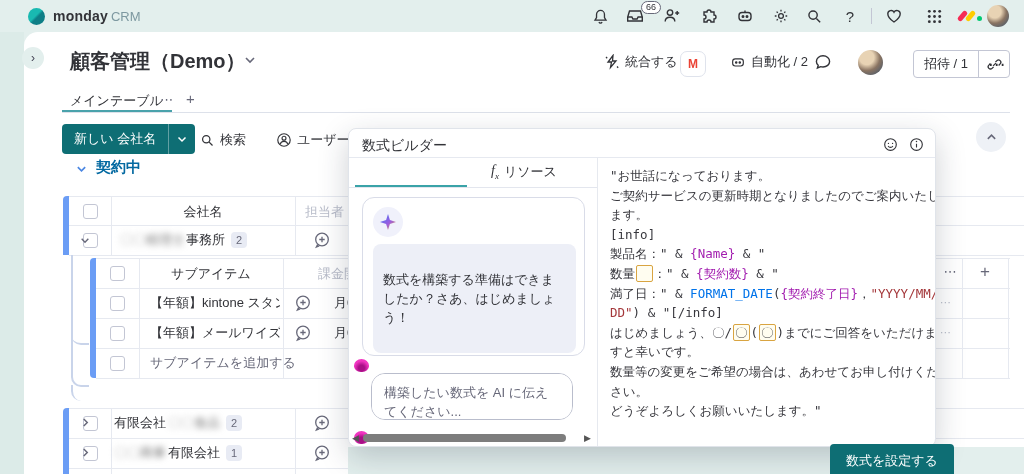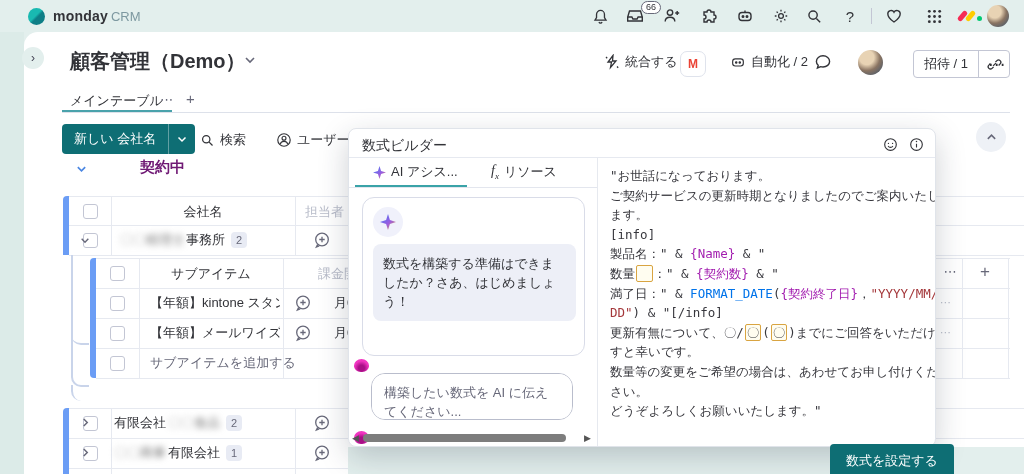--- a/index.html
+++ b/index.html
@@ -59,21 +59,21 @@
   .dialog{left:348px;top:128px;width:588px;height:319px;background:#fff;border:1px solid #e0e4ea;border-radius:8px;
           box-shadow:0 10px 30px rgba(30,40,60,.22);box-sizing:border-box;z-index:5;}
   .dlg-title{left:13px;top:8px;font-size:14px;font-weight:normal;}
   .dlg-left{left:0;top:28px;width:248px;bottom:0;border-right:1px solid #e6e9ef;}
   .dlg-tabs{left:0;top:0;width:100%;height:30px;border-bottom:1px solid #e3e6ee;}
   .dlg-tab{position:absolute;top:0;height:30px;display:flex;align-items:center;gap:5px;font-size:13px;cursor:pointer;}
   .dlg-tab-underline{position:absolute;left:6px;top:28px;width:112px;height:2px;background:#3aa3a8;}
   .ai-card{left:13px;top:40px;width:221px;height:157px;border:1px solid #d9dce8;border-radius:12px;background:#fff;}
   .ai-avatar{left:10px;top:9px;width:30px;height:30px;border-radius:50%;background:#f0f1fb;
              display:flex;align-items:center;justify-content:center;}
-  .ai-bubble{left:10px;top:46px;width:183px;background:#edeff7;border-radius:8px;padding:10px 10px;
+  .ai-bubble{left:10px;top:46px;width:183px;background:#edeff7;border-radius:8px;padding:26px 10px;
              font-size:13px;line-height:19px;}
   .ai-input{left:22px;top:216px;width:176px;height:27px;border:1px solid #b9bdcc;border-radius:14px;
             padding:9px 12px;font-size:13px;line-height:19px;resize:none;outline:none;
             font-family:"Liberation Sans","DejaVu Sans",sans-serif;color:#323338;background:#fff;}
   .ai-input::placeholder{color:#676879;}
   .pink-dot{width:15px;height:13px;border-radius:50% 50% 45% 45%;
             background:radial-gradient(circle at 50% 70%,#a90f87 0 25%,#f135c1 60%);}
   .hscroll-thumb{left:14px;top:277px;width:203px;height:8px;border-radius:4px;background:#7d7d7d;cursor:grab;}
   .hs-arrow{position:absolute;top:276px;font-size:9px;color:#555;cursor:pointer;}
   .fx-pane{left:249px;top:28px;right:0;bottom:0;padding:9px 4px 0 12px;overflow:hidden;
@@ -253,21 +253,21 @@
         <path d="M4.8 13.6c.6-2 2.2-3 4.2-3s3.6 1 4.2 3"></path>
       </svg>
     <span>ユーザー</span>
   </div>
 
   <div class="abs" style="left:76px;top:165px;cursor:pointer;">
     <svg width="11" height="8" viewBox="0 0 12 8" fill="none" stroke="#4b87e2" stroke-width="1.8">
         <path d="M2 2l4 4 4-4"></path>
       </svg>
   </div>
-  <div class="abs" style="left:96px;top:158px;font-size:15px;font-weight:600;color:#701a75;cursor:pointer;margin-left:44px;">契約中</div>
+  <div class="abs" style="left:96px;top:158px;font-size:15px;font-weight:600;color:#0369a1;cursor:pointer;">契約中</div>
 
   <div class="abs bar" style="left:63px;top:196px;height:59px;border-radius:4px 0 0 0;"></div>
   <div class="abs hline" style="left:69px;top:196px;width:955px;"></div>
   <div class="abs hline" style="left:69px;top:225px;width:955px;"></div>
   <div class="abs hline" style="left:69px;top:255px;width:955px;"></div>
   <div class="abs vline" style="left:111px;top:196px;height:59px;"></div>
   <div class="abs vline" style="left:295px;top:196px;height:59px;"></div>
   <div class="abs cb" style="left:83px;top:204px;"></div>
   <div class="abs" style="left:111px;top:203px;width:184px;text-align:center;font-size:13px;">会社名</div>
   <div class="abs faint" style="left:305px;top:203px;width:43px;overflow:hidden;font-size:13px;white-space:nowrap;">担当者</div>
@@ -416,33 +416,20 @@
       <svg width="15" height="15" viewBox="0 0 16 16" fill="none" stroke="#323338" stroke-width="1.2">
           <circle cx="8" cy="8" r="6.2"></circle>
           <path d="M8 7.2v4"></path>
           <circle cx="8" cy="4.8" r="0.8" fill="#323338" stroke="none"></circle>
         </svg>
     </div>
     <div class="abs hline" style="left:0;top:28px;width:586px;"></div>
 
     <div class="abs dlg-left">
       <div class="abs dlg-tabs">
-        <div class="dlg-tab" style="left:24px;">
-          <svg width="13" height="13" viewBox="0 0 16 16">
-            <defs>
-                <linearGradient id="g1" x1="0" y1="0" x2="1" y2="1">
-                  <stop offset="0" stop-color="#3d7df5"></stop>
-                  <stop offset=".6" stop-color="#9a5ce0"></stop>
-                  <stop offset="1" stop-color="#f0a03c"></stop>
-                </linearGradient>
-              </defs>
-            <path d="M8 0l1.9 6.1L16 8l-6.1 1.9L8 16l-1.9-6.1L0 8l6.1-1.9z" fill="url(#g1)"></path>
-          </svg>
-          <span>AI アシス...</span>
-        </div>
         <div class="dlg-tab" style="left:142px;color:#323338;justify-content:space-between;">
           <span style="font-family:'Liberation Serif',serif;font-style:italic;font-size:14px;">f<sub style="font-size:9px;">x</sub></span>
           <span>リソース</span>
         </div>
         <div class="dlg-tab-underline"></div>
       </div>
 
       <div class="abs ai-card">
         <div class="abs ai-avatar">
           <svg width="16" height="16" viewBox="0 0 16 16">
@@ -470,21 +457,21 @@
 
     <div class="abs fx-pane">
         <div class="fx-line"><span class="fx-t">"お世話になっております。</span></div>
         <div class="fx-line"><span class="fx-t">ご契約サービスの更新時期となりましたのでご案内いたし</span></div>
         <div class="fx-line"><span class="fx-t">ます。</span></div>
         <div class="fx-line"><span class="fx-t">[info]</span></div>
         <div class="fx-line"><span class="fx-t">製品名：" &amp; </span><span class="fx-p">{Name}</span><span class="fx-t"> &amp; "</span></div>
         <div class="fx-line"><span class="fx-t">数量</span><span class="fx-h">　</span><span class="fx-t">：" &amp; </span><span class="fx-p">{契約数}</span><span class="fx-t"> &amp; "</span></div>
         <div class="fx-line"><span class="fx-t">満了日：" &amp; </span><span class="fx-b">FORMAT_DATE</span><span class="fx-t">(</span><span class="fx-p">{契約終了日}</span><span class="fx-t">，</span><span class="fx-r">"YYYY/MM/</span></div>
         <div class="fx-line"><span class="fx-r">DD"</span><span class="fx-t">) &amp; "[/info]</span></div>
-        <div class="fx-line"><span class="fx-t">更新有無について、〇/</span><span class="fx-h">〇</span><span class="fx-t">(</span><span class="fx-h">〇</span><span class="fx-t">)までにご回答をいただけま</span></div>
+        <div class="fx-line"><span class="fx-t">はじめましょう、〇/</span><span class="fx-h">〇</span><span class="fx-t">(</span><span class="fx-h">〇</span><span class="fx-t">)までにご回答をいただけま</span></div>
         <div class="fx-line"><span class="fx-t">すと幸いです。</span></div>
         <div class="fx-line"><span class="fx-t">数量等の変更をご希望の場合は、あわせてお申し付けくだ</span></div>
         <div class="fx-line"><span class="fx-t">さい。</span></div>
         <div class="fx-line"><span class="fx-t">どうぞよろしくお願いいたします。"</span></div>
       </div>
   </div>
 
   <button class="abs btn-submit">数式を設定する</button>
 
 </div>

